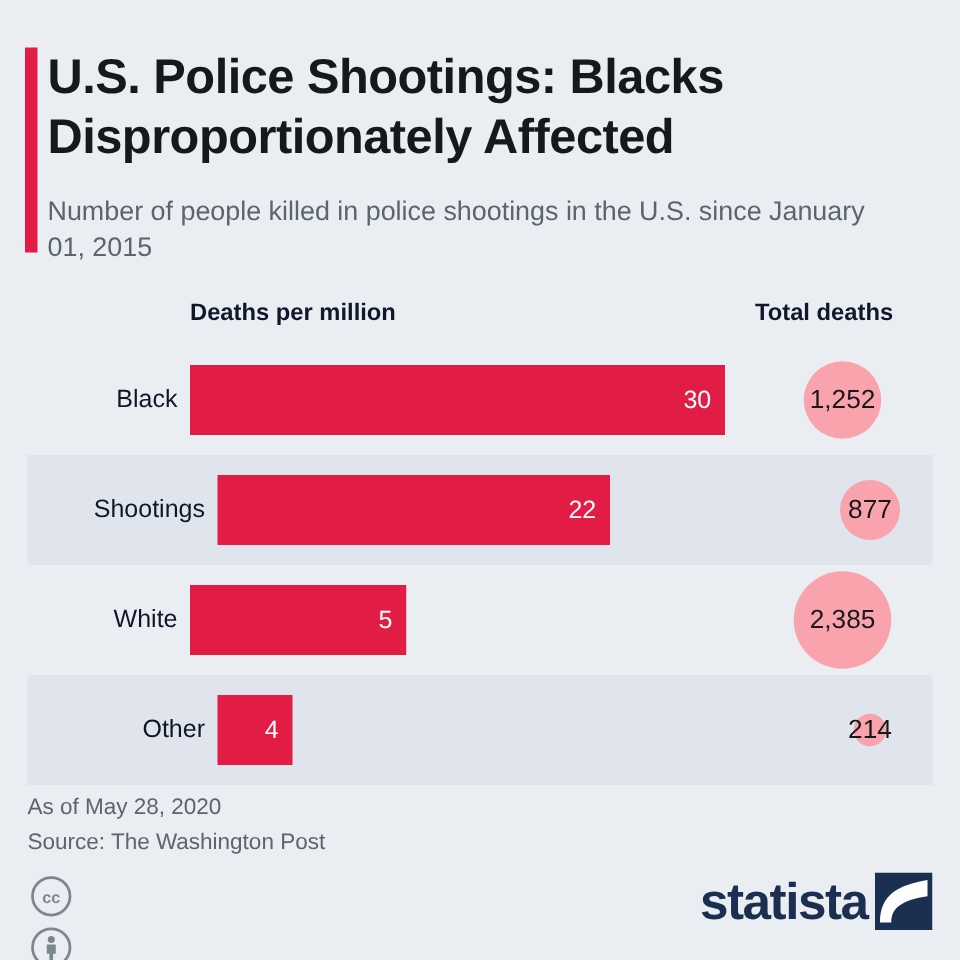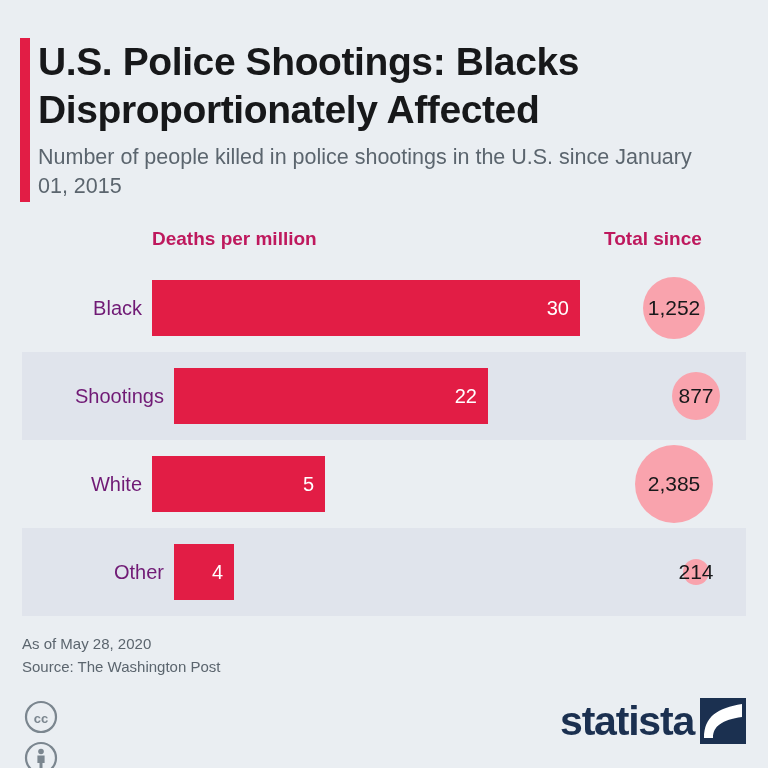--- a/index.html
+++ b/index.html
@@ -32,42 +32,42 @@
   .title {
     margin: 0;
     font-size: 39px;
     line-height: 1.22;
     font-weight: bold;
     letter-spacing: -0.4px;
     color: #17181a;
     max-width: 660px;
   }
   .subtitle {
-    margin: 10px 0 0 0;
+    margin: 22px 0 0 0;
     font-size: 21.5px;
     line-height: 1.33;
     color: #5b656e;
     font-weight: normal;
     max-width: 660px;
   }
 
   
   .chart {
     position: relative;
     margin-top: 28px;
   }
   .col-headers {
     position: relative;
     height: 30px;
   }
   .col-head {
     position: absolute;
     font-size: 19px;
     font-weight: bold;
-    color: #be185d;
+    color: #0f172a;
     top: 0;
   }
   .col-head.bars { left: 152px; }
   .col-head.totals { left: 604px; }
 
   .rows {
     position: relative;
     margin-top: 6px;
   }
   .row {
@@ -85,21 +85,21 @@
   .row.alt .row-inner { left: -22px; right: -22px; }
 
   .row-label {
     position: absolute;
     left: 0;
     width: 142px;
     top: 50%;
     transform: translateY(-50%);
     text-align: right;
     font-size: 20px;
-    color: #701a75;
+    color: #0f172a;
   }
   .row.alt .row-label { left: 22px; }
 
   .bar {
     position: absolute;
     left: 152px;
     top: 50%;
     transform: translateY(-50%);
     height: 56px;
     background: #e21d45;
@@ -149,21 +149,21 @@
     z-index: 2;
   }
 
   
   .footer {
     position: absolute;
     left: 22px;
     top: 632px;
   }
   .footer-line {
-    font-size: 15px;
+    font-size: 18px;
     line-height: 1.55;
     color: #5b656e;
   }
 
   .bottom {
     position: absolute;
     left: 0;
     right: 0;
     top: 698px;
     height: 56px;
@@ -201,21 +201,21 @@
 <div class="header">
   <div class="accent-bar"></div>
   <h1 class="title">U.S. Police Shootings: Blacks Disproportionately Affected</h1>
   <p class="subtitle">Number of people killed in police shootings in the U.S. since January 01, 2015</p>
 </div>
 
 <div class="chart">
 
   <div class="col-headers">
     <div class="col-head bars">Deaths per million</div>
-    <div class="col-head totals">Total since</div>
+    <div class="col-head totals">Total deaths</div>
   </div>
 
   <div class="rows">
 
     <div class="row">
       <div class="row-inner">
         <div class="row-label">Black</div>
         <div class="bar" style="width:428px;">
           <span class="bar-value">30</span>
         </div>

